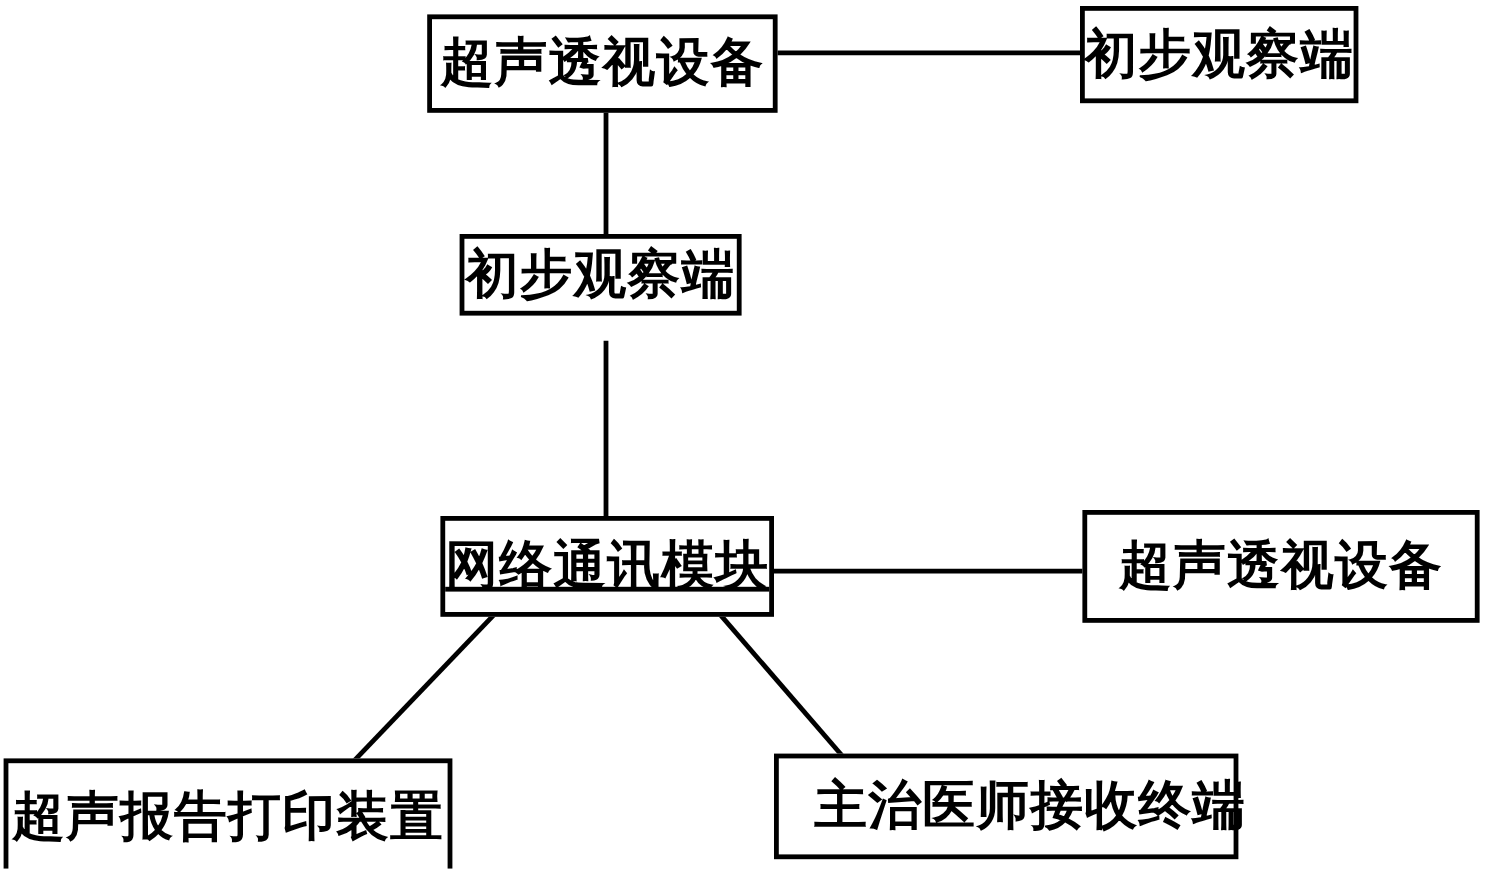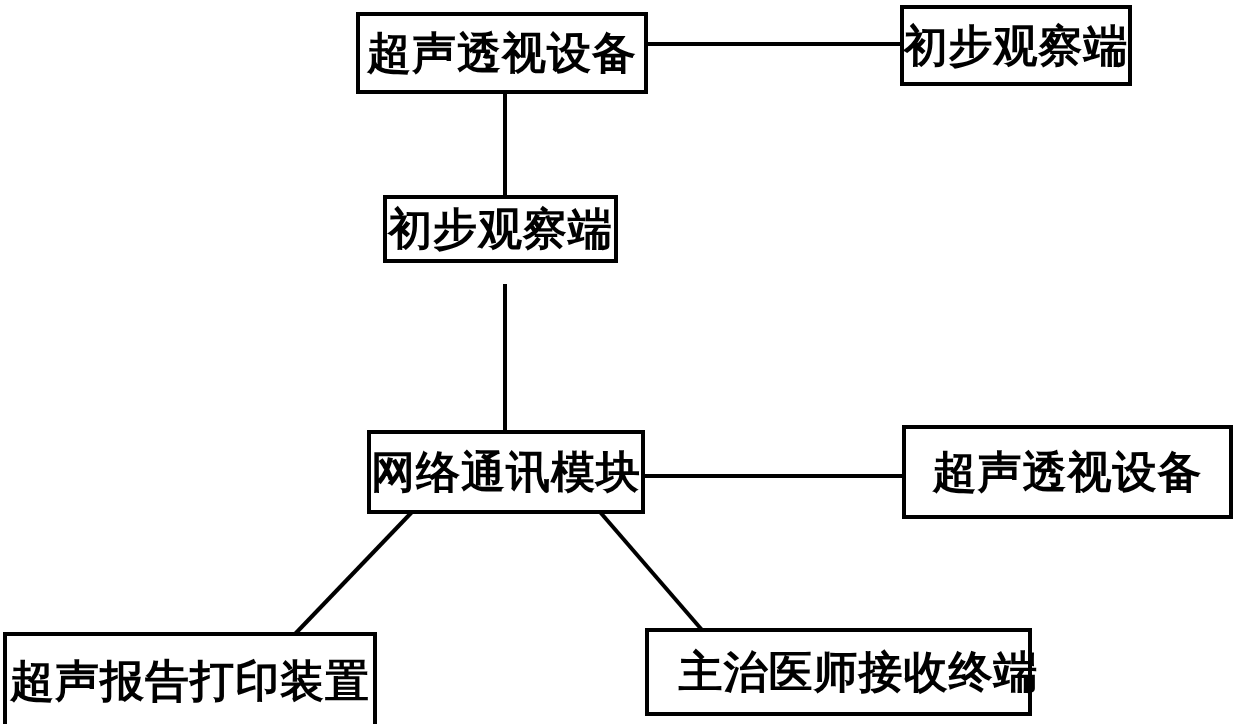--- a/index.html
+++ b/index.html
@@ -63,21 +63,21 @@
   </div>
 
   <div class="node" style="left:900px; top:5px; width:232px; height:81px;">
     <span class="label">初步观察端</span>
   </div>
 
   <div class="node" style="left:383px; top:195px; width:235px; height:68px;">
     <span class="label">初步观察端</span>
   </div>
 
-  <div class="node" style="left:367px; top:430px; width:278px; height:84px;">
+  <div class="node" style="left:367px; top:430px; width:278px; height:84px;text-decoration:underline;">
     <span class="label">网络通讯模块</span>
   </div>
 
   <div class="node" style="left:902px; top:425px; width:331px; height:94px;">
     <span class="label">超声透视设备</span>
   </div>
 
   <div class="node" style="left:3px; top:632px; width:374px; height:98px;">
     <span class="label">超声报告打印装置</span>
   </div>

